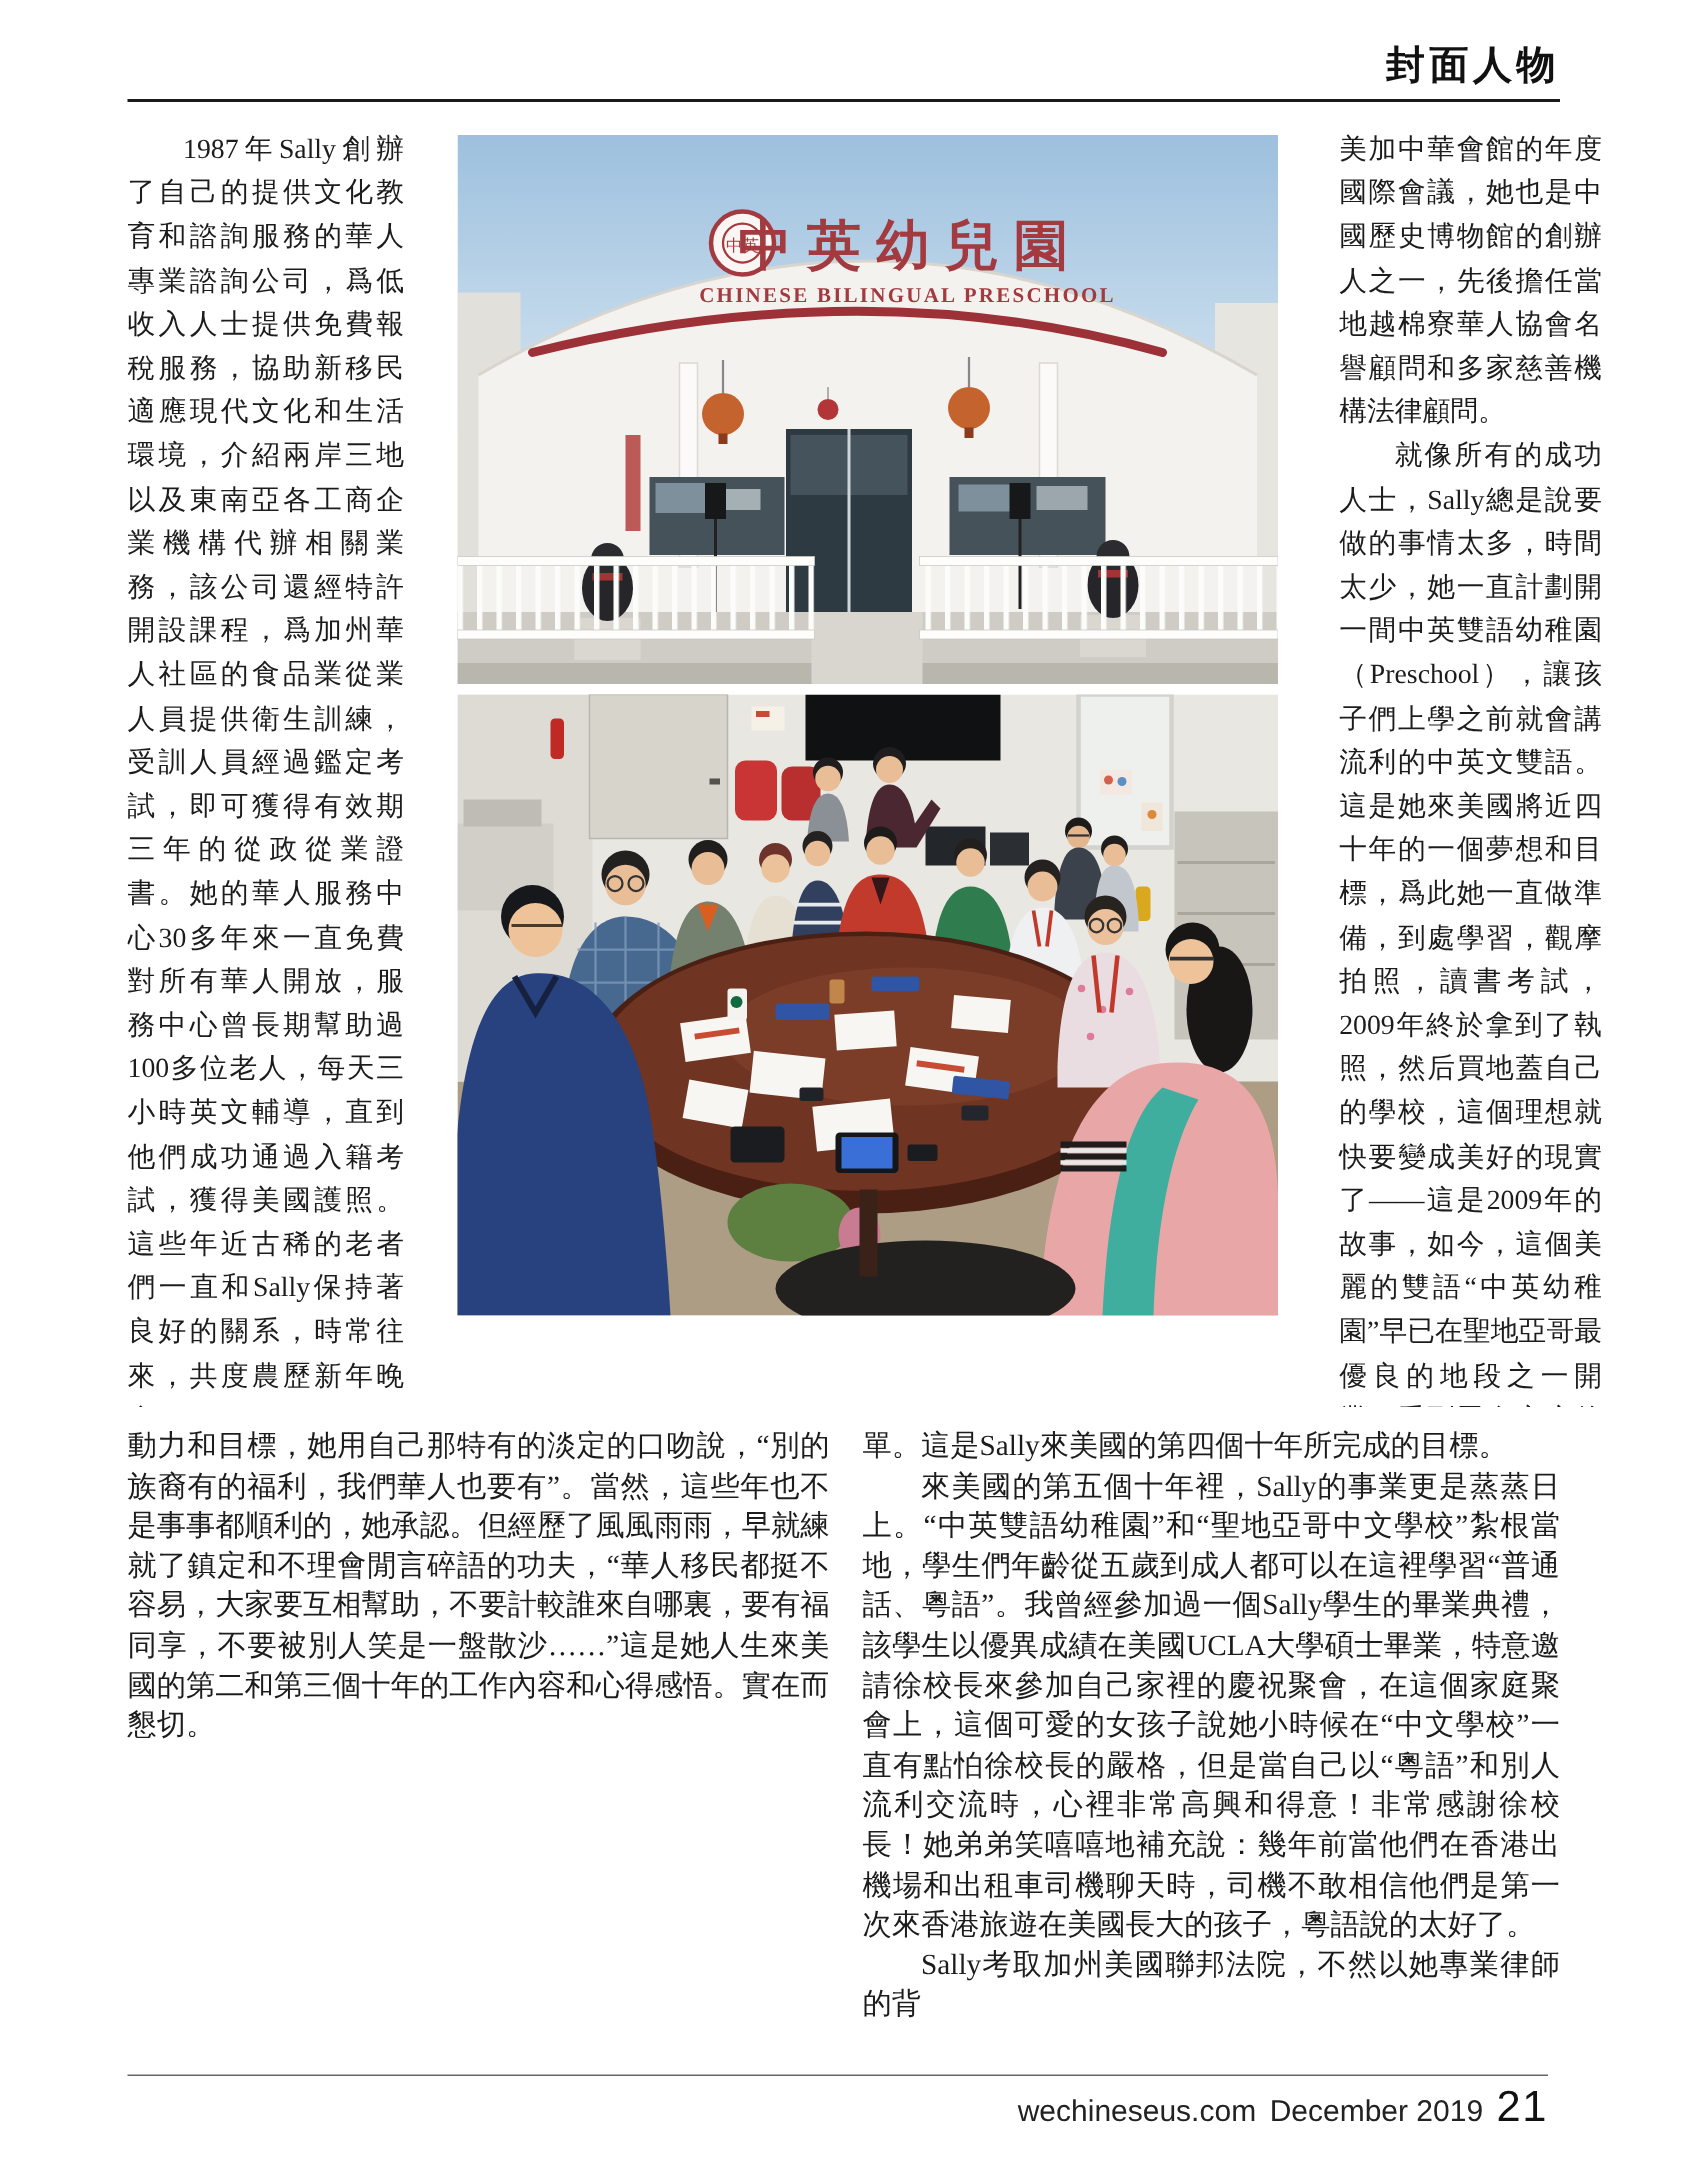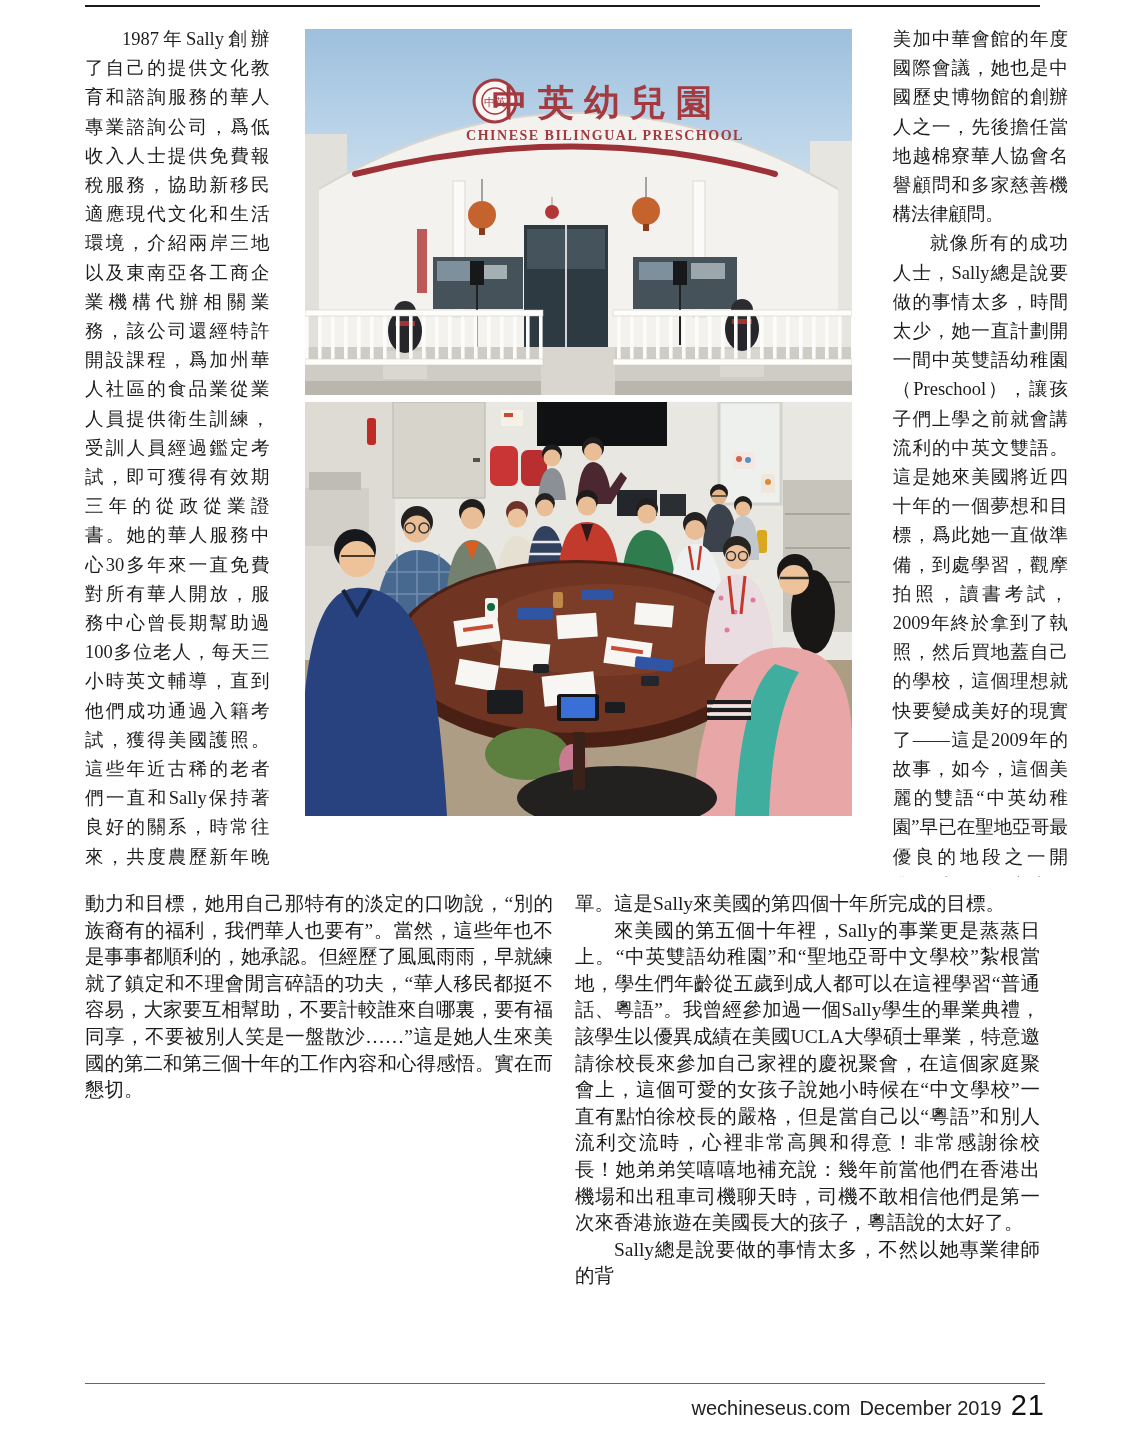--- a/index.html
+++ b/index.html
@@ -24,32 +24,35 @@
         letter-spacing:2px;color:#111;}
   
   .bottom-section{margin:14px 81px 0 85px;display:flex;gap:22px;}
   .bcol{font-size:19.5px;line-height:26.6px;text-align:justify;}
   .bcol p{margin:0;}
   .bcol-left{width:468px;}
   .bcol-right{flex:1;}
   .red-heading{margin:16px 0 14px;text-align:center;color:#c4191f;font-size:23px;
         font-weight:bold;letter-spacing:2px;}
   
-  .footer{position:absolute;left:85px;right:76px;top:1383px;}
+  .footer{position:absolute;left:85px;right:89px;top:1383px;}
   .footer-rule{border-top:1.5px solid #666;height:0;}
   .footer-text{margin-top:5px;display:flex;justify-content:flex-end;align-items:baseline;gap:9px;
         font-family:"Liberation Sans","DejaVu Sans",sans-serif;font-size:20px;color:#222;}
   .pagenum{font-size:29px;color:#111;letter-spacing:1px;}
   svg text{font-family:"Liberation Serif","DejaVu Serif",serif;}
 </style>
 </head>
 <body>
 
 <div class="page">
 
+  <div class="header">
+    <span class="header-title">封面人物</span>
+  </div>
   <div class="header-rule"></div>
 
   <div class="top-section">
 
     <div class="ncol ncol-left">
       <p class="indent">1987年Sally創辦了自己的提供文化教育和諮詢服務的華人專業諮詢公司，爲低收入人士提供免費報稅服務，協助新移民適應現代文化和生活環境，介紹兩岸三地以及東南亞各工商企業機構代辦相關業務，該公司還經特許開設課程，爲加州華人社區的食品業從業人員提供衛生訓練，受訓人員經過鑑定考試，即可獲得有效期三年的從政從業證書。她的華人服務中心30多年來一直免費對所有華人開放，服務中心曾長期幫助過100多位老人，每天三小時英文輔導，直到他們成功通過入籍考試，獲得美國護照。這些年近古稀的老者們一直和Sally保持著良好的關系，時常往來，共度農歷新年晚會。</p>
       <p class="indent">爲華人爭取權益，提升華人的社會社會地位，是Sally的</p>
     </div>
 
     <div class="photo-col">
@@ -274,21 +277,21 @@
 
   </div>
 
   <div class="bottom-section">
     <div class="bcol bcol-left">
       <p>動力和目標，她用自己那特有的淡定的口吻說，“別的族裔有的福利，我們華人也要有”。當然，這些年也不是事事都順利的，她承認。但經歷了風風雨雨，早就練就了鎮定和不理會閒言碎語的功夫，“華人移民都挺不容易，大家要互相幫助，不要計較誰來自哪裏，要有福同享，不要被別人笑是一盤散沙……”這是她人生來美國的第二和第三個十年的工作內容和心得感悟。實在而懇切。</p>
     </div>
     <div class="bcol bcol-right">
       <p>單。這是Sally來美國的第四個十年所完成的目標。</p>
       <p class="indent">來美國的第五個十年裡，Sally的事業更是蒸蒸日上。“中英雙語幼稚園”和“聖地亞哥中文學校”紮根當地，學生們年齡從五歲到成人都可以在這裡學習“普通話、粵語”。我曾經參加過一個Sally學生的畢業典禮，該學生以優異成績在美國UCLA大學碩士畢業，特意邀請徐校長來參加自己家裡的慶祝聚會，在這個家庭聚會上，這個可愛的女孩子說她小時候在“中文學校”一直有點怕徐校長的嚴格，但是當自己以“粵語”和別人流利交流時，心裡非常高興和得意！非常感謝徐校長！她弟弟笑嘻嘻地補充說：幾年前當他們在香港出機場和出租車司機聊天時，司機不敢相信他們是第一次來香港旅遊在美國長大的孩子，粵語說的太好了。</p>
-      <p class="indent">Sally總是說要做的事情太多，不然以她專業律師的背</p>
+      <p class="indent">Sally考取加州美國聯邦法院，不然以她專業律師的背</p>
     </div>
   </div>
 
   <div class="footer">
     <div class="footer-rule"></div>
     <div class="footer-text">
       <span>wechineseus.com</span>
       <span>December 2019</span>
       <span class="pagenum">21</span>
     </div>

